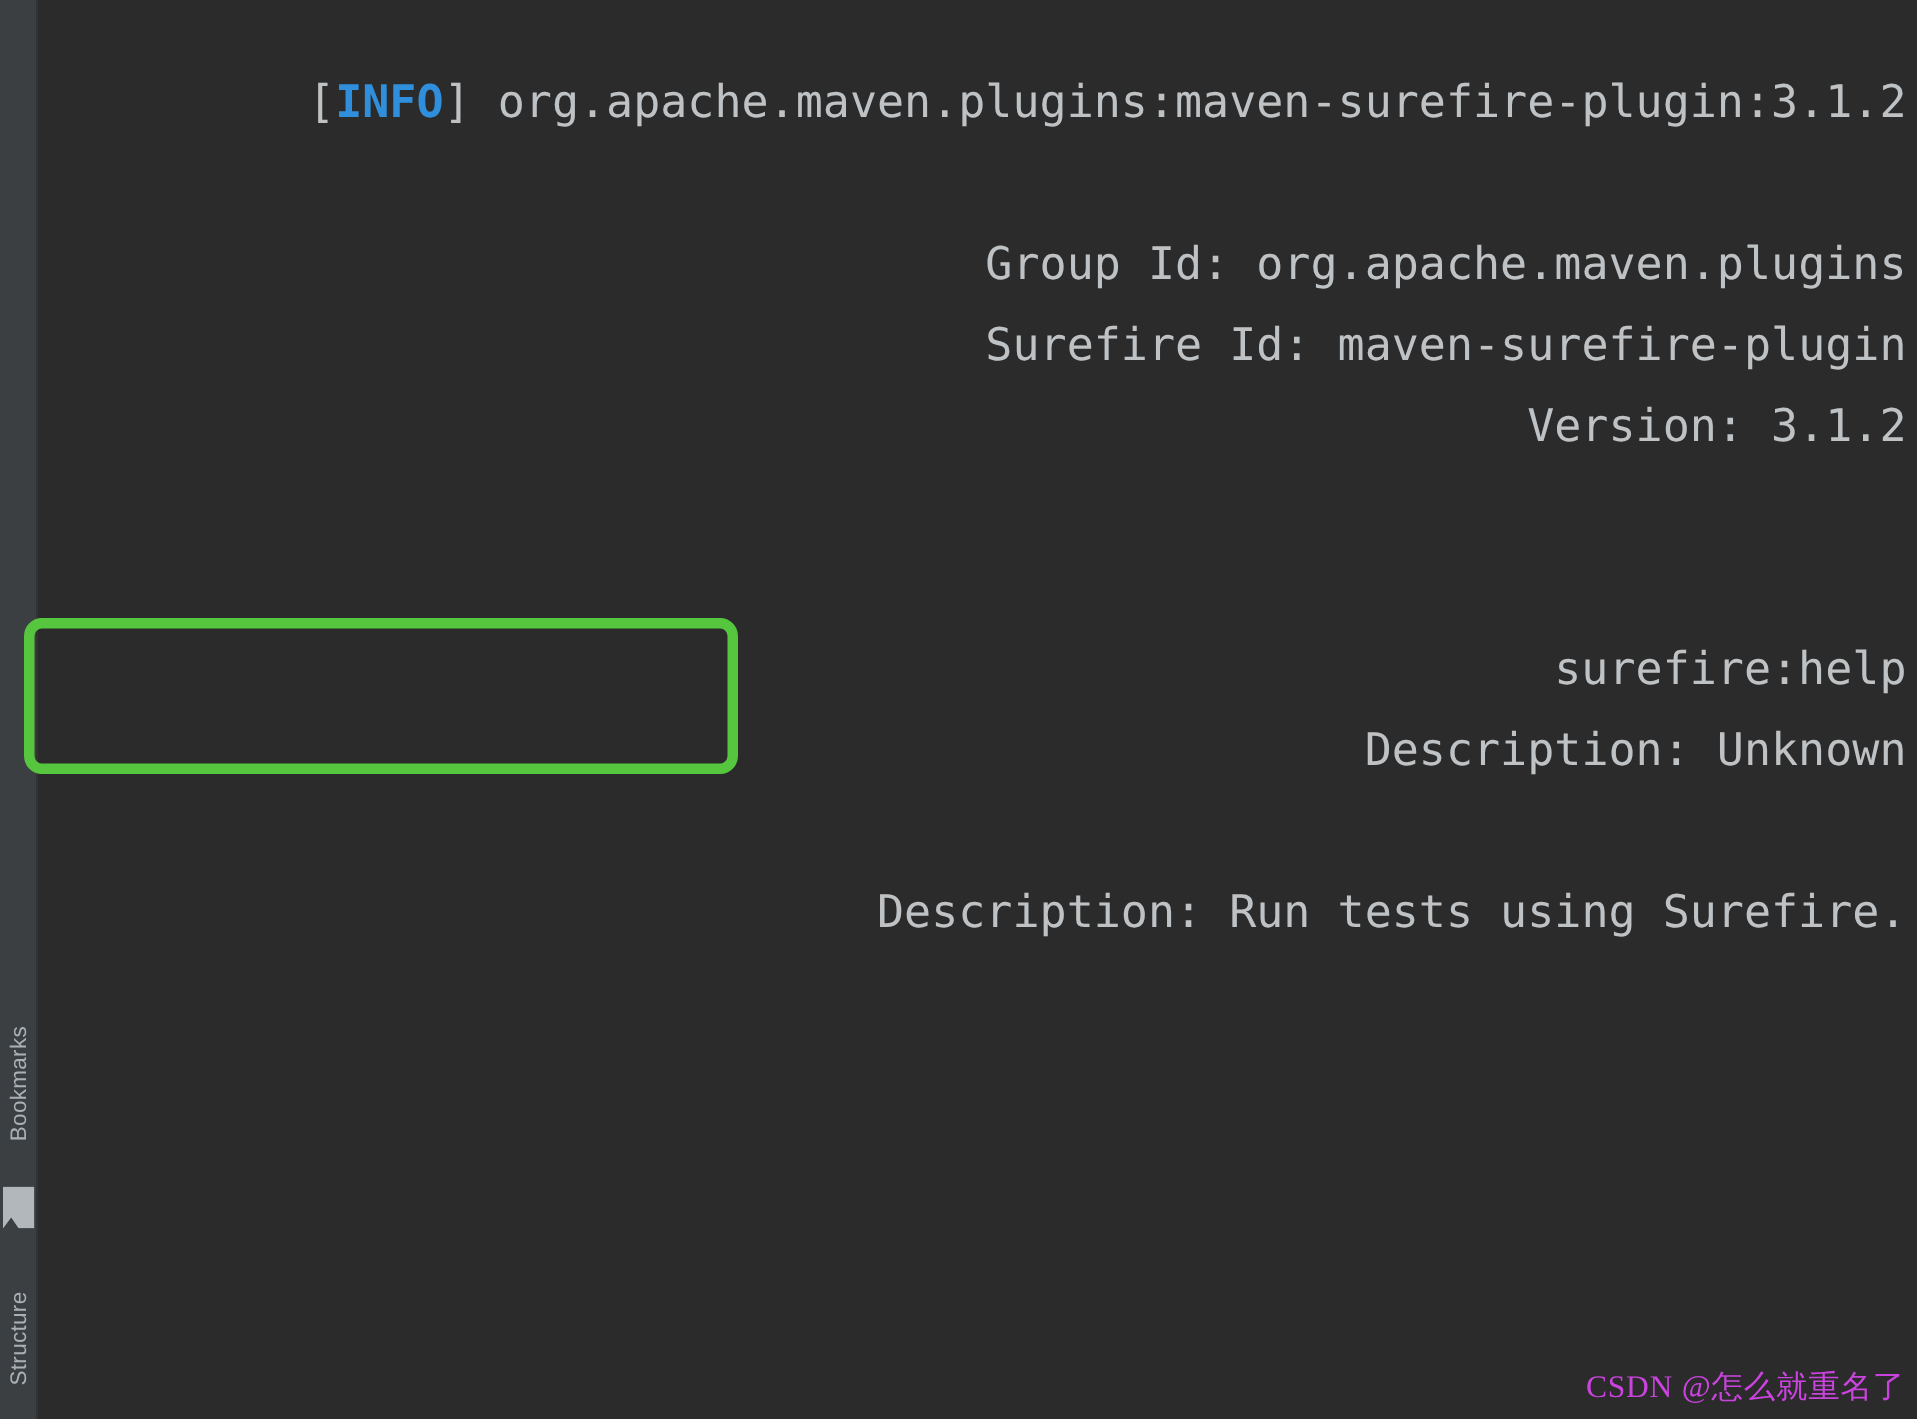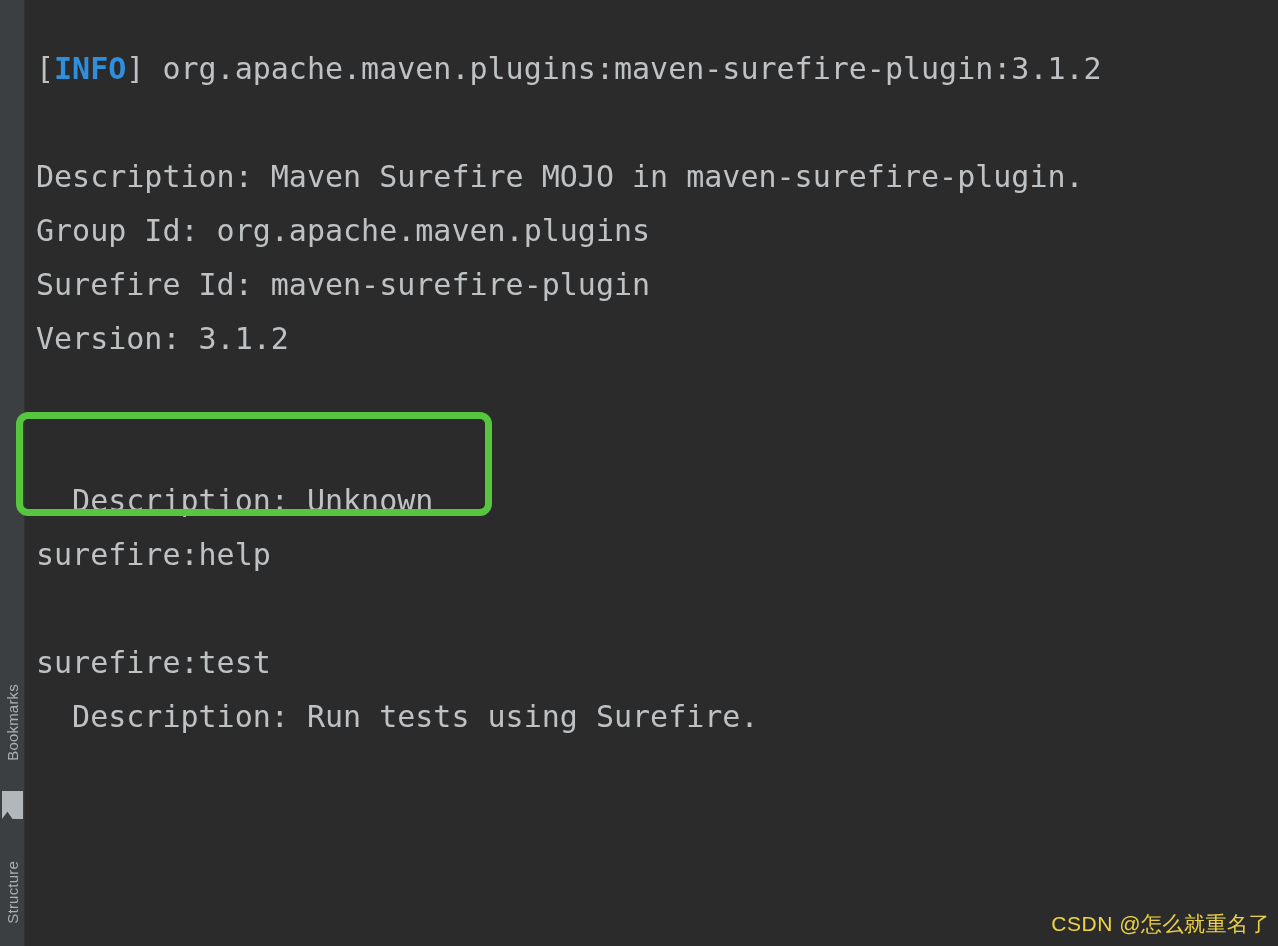--- a/index.html
+++ b/index.html
@@ -88,20 +88,21 @@
     top: 42px;
     width: 1235px;
   }
   .line {
     height: 54px;
     line-height: 54px;
     font-size: 30px;
     color: #bfc2c4;
     white-space: pre;
     letter-spacing: 0px;
+    text-align: right;
   }
   .line.blank { color: transparent; }
   .tok-bracket { color: #bfc2c4; }
   .tok-info {
     color: #2f8fdd;
     font-weight: bold;
   }
   .tok-plain { color: #bfc2c4; }
 
   
@@ -116,22 +117,22 @@
     box-sizing: border-box;
     background: transparent;
     pointer-events: none;
   }
 
   
   .watermark {
     position: absolute;
     right: 8px;
     bottom: 8px;
-    color: #fde047;
-    font-family: Liberation Sans, sans-serif;
+    color: #d946ef;
+    font-family: Liberation Serif, serif;
     font-size: 21px;
     opacity: 0.92;
     white-space: nowrap;
     letter-spacing: 0.5px;
   }
 </style>
 </head>
 <body>
 
 <div class="ide-frame">
@@ -146,36 +147,34 @@
     </div>
   </div>
 
   <div class="console-area">
     <div class="console-lines">
 
       <div class="line"><span class="tok-bracket">[</span><span class="tok-info">INFO</span><span class="tok-bracket">]</span><span class="tok-plain"> org.apache.maven.plugins:maven-surefire-plugin:3.1.2</span></div>
 
       <div class="line blank"></div>
 
-      <div class="line">Description: Maven Surefire MOJO in maven-surefire-plugin.</div>
       <div class="line">Group Id: org.apache.maven.plugins</div>
       <div class="line">Surefire Id: maven-surefire-plugin</div>
       <div class="line">Version: 3.1.2</div>
 
       <div class="line blank"></div>
 
 
       <div class="line blank"></div>
 
+      <div class="line">surefire:help</div>
       <div class="line">  Description: Unknown</div>
-      <div class="line">surefire:help</div>
 
       <div class="line blank"></div>
 
-      <div class="line">surefire:test</div>
       <div class="line">  Description: Run tests using Surefire.</div>
 
     </div>
   </div>
 
   <div class="annot-box" style="border-color: rgb(86, 198, 63);"></div>
 
   <div class="watermark">CSDN @怎么就重名了</div>
 
 </div>

